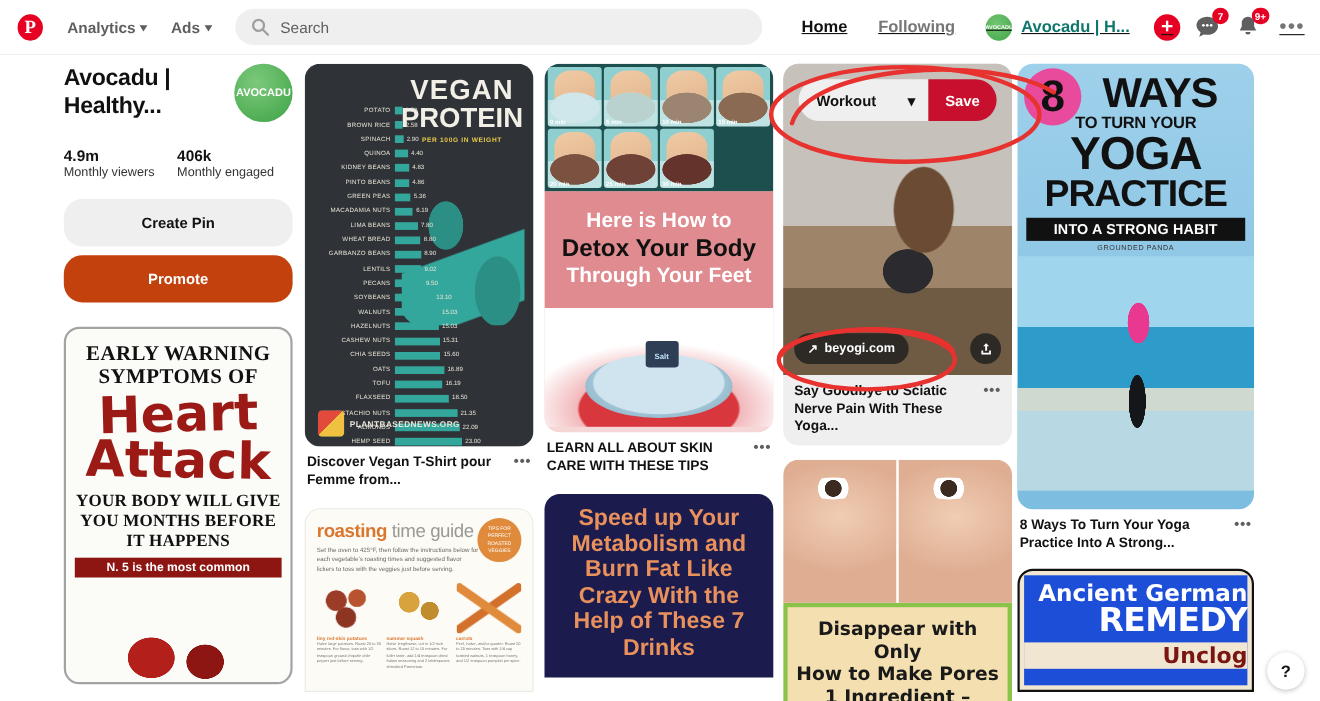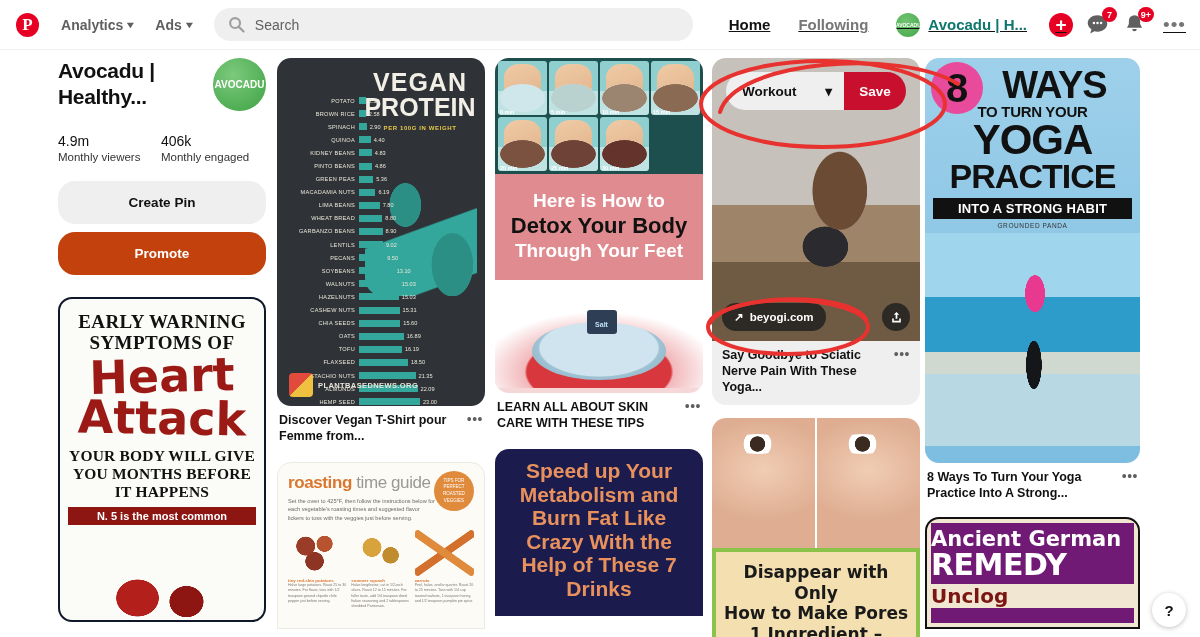--- a/index.html
+++ b/index.html
@@ -85,21 +85,21 @@
   .prof-name { font-size: 21px; font-weight: bold; line-height: 1.22; width: 135px; letter-spacing: -.3px; }
   .prof-av {
     width: 53px; height: 53px; border-radius: 50%; flex: 0 0 53px;
     background: radial-gradient(circle at 38% 32%, #7cc97c, #4bab50 78%);
     color: #fff; font-size: 10px; font-weight: bold;
     display: flex; align-items: center; justify-content: center;
     font-family: "Liberation Sans", sans-serif; overflow: hidden;
   }
   .stats { display: flex; margin-top: 22px; }
   .stat { width: 103px; }
-  .stat-num { font-size: 14px; font-weight: normal; }
+  .stat-num { font-size: 14px; font-weight: bold; }
   .stat-lbl { font-size: 11.5px; color: #333; margin-top: 2px; }
   .btn {
     height: 43px; border-radius: 17px; width: 100%;
     display: flex; align-items: center; justify-content: center;
     font-size: 13.5px; font-weight: bold; cursor: pointer; border: none;
     font-family: "Liberation Sans", sans-serif;
   }
   .btn-grey { background: #efefef; color: #111; margin-top: 18px; }
   .btn-red { background: #c2410c; color: #fff; margin-top: 8px; }
 
@@ -134,21 +134,21 @@
   .vg-val { color: #e9e5d8; font-size: 5.6px; margin-left: 3px; white-space: nowrap; }
   .vg-brand { position: absolute; left: 12px; bottom: 9px; display: flex; align-items: center; gap: 5px; }
   .vg-brand-sq { width: 24px; height: 24px; border-radius: 4px;
      background:
        linear-gradient(135deg,#e24b3b 0 48%, #f0c040 0 100%),
        #2c8f86;
      background-blend-mode: normal; }
   .vg-brand-txt { color: #e9e5d8; font-size: 7.5px; letter-spacing: .4px; font-weight: bold; }
 
   
-  .heart { background: #fbfbf7; border: 2px solid #0f172a; border-radius: 14px;
+  .heart { background: #fbfbf7; border: 2px solid #a3a3a3; border-radius: 14px;
            height: 325px; padding: 12px 8px 0 8px; text-align: center; overflow: hidden; position: relative; }
   .ha-l1, .ha-l2 { font-family: "Liberation Serif", serif; font-weight: bold;
                    font-size: 19px; letter-spacing: .4px; line-height: 1.12; color: #111; }
   .ha-big1 { font-size: 46px; color: #9b1a16; font-weight: bold; line-height: .9; margin-top: 2px;
              font-family: "DejaVu Sans", sans-serif; transform: rotate(-1.5deg); }
   .ha-big2 { font-size: 46px; color: #9b1a16; font-weight: bold; line-height: .95;
              font-family: "DejaVu Sans", sans-serif; transform: rotate(1deg); }
   .ha-l3 { font-family: "Liberation Serif", serif; font-weight: bold; font-size: 15.5px;
            line-height: 1.18; margin-top: 6px; letter-spacing: .2px; }
   .ha-strip { background: #8d1512; color: #fff; font-size: 11px; font-weight: bold;
@@ -254,21 +254,21 @@
   .pr-eye { position: absolute; top: 16px; left: 18%; width: 52%; height: 20px; border-radius: 50%;
             background: radial-gradient(circle at 50% 50%, #3a2a20 0 26%, #fff 28% 48%, transparent 50%); }
   .pr-band { background: #8bc34a; padding: 4px; height: 117px; }
   .pr-inner { background: #f3dfaf; height: 100%; text-align: center; padding: 10px 6px 0 6px; }
   .pr-t { font-size: 17px; font-weight: bold; color: #1a1a1a; line-height: 1.22;
           font-family: "DejaVu Sans", sans-serif; }
 
   
   .remedy { height: 112px; border-radius: 14px 14px 0 0; overflow: hidden;
             background: #f0e6d2; border: 2px solid #111; padding: 4px; }
-  .rm-box { background: #701a75; height: 100%; text-align: left; padding-top: 4px; }
+  .rm-box { background: #1d4ed8; height: 100%; text-align: right; padding-top: 4px; }
   .rm-1 { color: #fff; font-size: 21px; font-weight: bold; font-family: "DejaVu Sans", sans-serif; }
   .rm-2 { color: #fff; font-size: 30px; font-weight: bold; line-height: .95;
           font-family: "DejaVu Sans", sans-serif; letter-spacing: -.5px; }
   .rm-3 { background: #f0e6d2; color: #7a1512; font-size: 20px; font-weight: bold;
           margin-top: 4px; font-family: "DejaVu Sans", sans-serif; }
 
   
   .anno { position: absolute; z-index: 50; pointer-events: none; }
 
   

